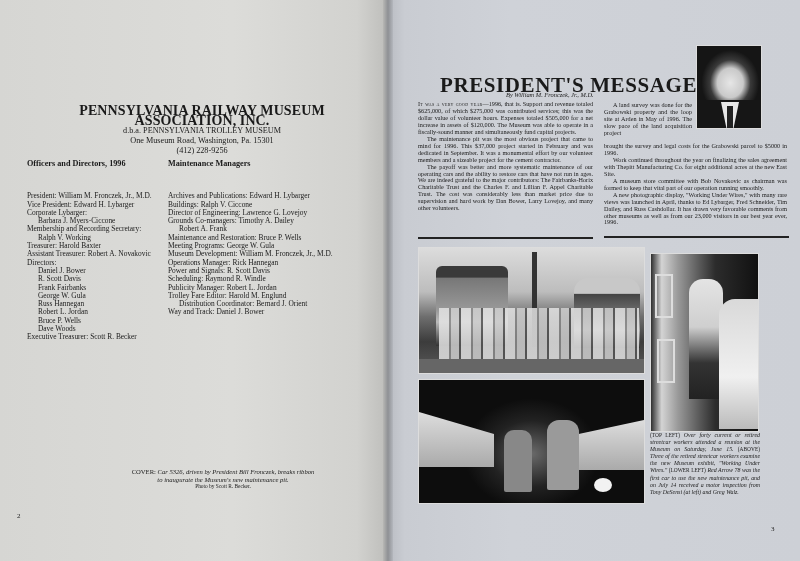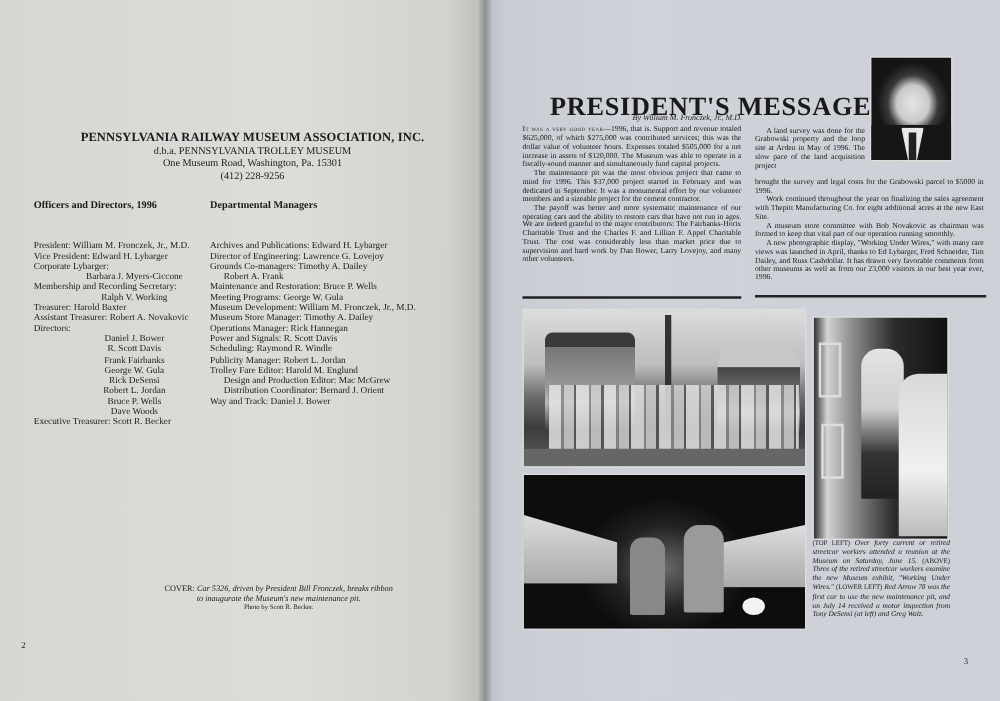--- a/index.html
+++ b/index.html
@@ -3,24 +3,24 @@
 <meta charset="utf-8">
 <style>
   html, body { margin:0; padding:0; }
   body { width:800px; height:561px; overflow:hidden; background:#9a9c9f; position:relative; font-family:"Liberation Serif", serif; color:#1a1a1a; }
   .page { position:absolute; top:0; height:561px; }
   .left-page { left:0; width:388px; background:linear-gradient(90deg,#d6d6d3 0%,#dcdcd9 60%,#d2d2cf 92%,#bdbdba 100%); }
   .right-page { left:388px; width:412px; background:linear-gradient(90deg,#b9bcc2 0%,#c9ccd2 4%,#cfd2d8 30%,#cdd0d6 100%); }
   .gutter { position:absolute; left:383px; top:0; width:10px; height:561px; background:linear-gradient(90deg,#b8b8b5,#8e9094 50%,#b4b7bd); }
   .abs { position:absolute; }
   .org-block { left:62px; top:106px; width:280px; text-align:center; line-height:10px; font-size:8.2px; }
-  .org-block .org-name { font-weight:bold; font-size:10px; letter-spacing:0.1px; }
+  .org-block .org-name { font-weight:bold; font-size:14px; letter-spacing:0.1px; }
   .officers { left:27px; top:160px; width:150px; font-size:7.4px; line-height:8.3px; }
   .section-h { font-weight:bold; font-size:8.2px; margin-bottom:24px; }
-  .ind { padding-left:11px;text-align:center; }
+  .ind { padding-left:11px; }
   .ind2 { padding-left:11px; }
   .managers { left:168px; top:160px; width:220px; font-size:7.4px; line-height:8.3px; }
   .cover-caption { left:108px; top:468px; width:230px; text-align:center; font-size:6.6px; line-height:7.6px; font-style:italic; }
   .cover-caption .credit { font-style:normal; font-size:5.4px; }
   .cover-caption .lbl { font-style:normal; }
   .pnum { font-size:7px; }
   .pm-title { left:440px; top:73px; font-weight:bold; font-size:21px; letter-spacing:0.6px; }
   .pm-byline { left:506px; top:91px; font-size:6.4px; font-style:italic; }
   .col { font-size:6.2px; line-height:6.95px; text-align:justify; }
   .col p { margin:0; text-indent:9px; }
@@ -76,43 +76,42 @@
     <div class="ind">Barbara J. Myers-Ciccone</div>
     <div>Membership and Recording Secretary:</div>
     <div class="ind">Ralph V. Working</div>
     <div>Treasurer: Harold Baxter</div>
     <div>Assistant Treasurer: Robert A. Novakovic</div>
     <div>Directors:</div>
     <div class="ind">Daniel J. Bower</div>
     <div class="ind">R. Scott Davis</div>
     <div class="ind">Frank Fairbanks</div>
     <div class="ind">George W. Gula</div>
-    <div class="ind">Rick DeSensi</div>
+    <div class="ind">Russ Hannegan</div>
     <div class="ind">Robert L. Jordan</div>
     <div class="ind">Bruce P. Wells</div>
     <div class="ind">Dave Woods</div>
     <div>Executive Treasurer: Scott R. Becker</div>
   </div>
 
   <div class="abs managers">
-    <div class="section-h">Departmental Managers</div>
+    <div class="section-h">Maintenance Managers</div>
     <div>Archives and Publications: Edward H. Lybarger</div>
+    <div>Buildings: Ralph V. Ciccone</div>
     <div>Director of Engineering: Lawrence G. Lovejoy</div>
     <div>Grounds Co-managers: Timothy A. Dailey</div>
     <div class="ind2">Robert A. Frank</div>
     <div>Maintenance and Restoration: Bruce P. Wells</div>
     <div>Meeting Programs: George W. Gula</div>
     <div>Museum Development: William M. Fronczek, Jr., M.D.</div>
-    <div>Museum Store Manager: Timothy A. Dailey</div>
     <div>Operations Manager: Rick Hannegan</div>
     <div>Power and Signals: R. Scott Davis</div>
     <div>Scheduling: Raymond R. Windle</div>
     <div>Publicity Manager: Robert L. Jordan</div>
     <div>Trolley Fare Editor: Harold M. Englund</div>
-    <div class="ind2">Design and Production Editor: Mac McGrew</div>
     <div class="ind2">Distribution Coordinator: Bernard J. Orient</div>
     <div>Way and Track: Daniel J. Bower</div>
   </div>
 
   <div class="abs cover-caption">
     <div><span class="lbl">COVER:</span><span> Car 5326, driven by President Bill Fronczek, breaks ribbon</span></div>
     <div>to inaugurate the Museum's new maintenance pit.</div>
     <div class="credit">Photo by Scott R. Becker.</div>
   </div>
 

